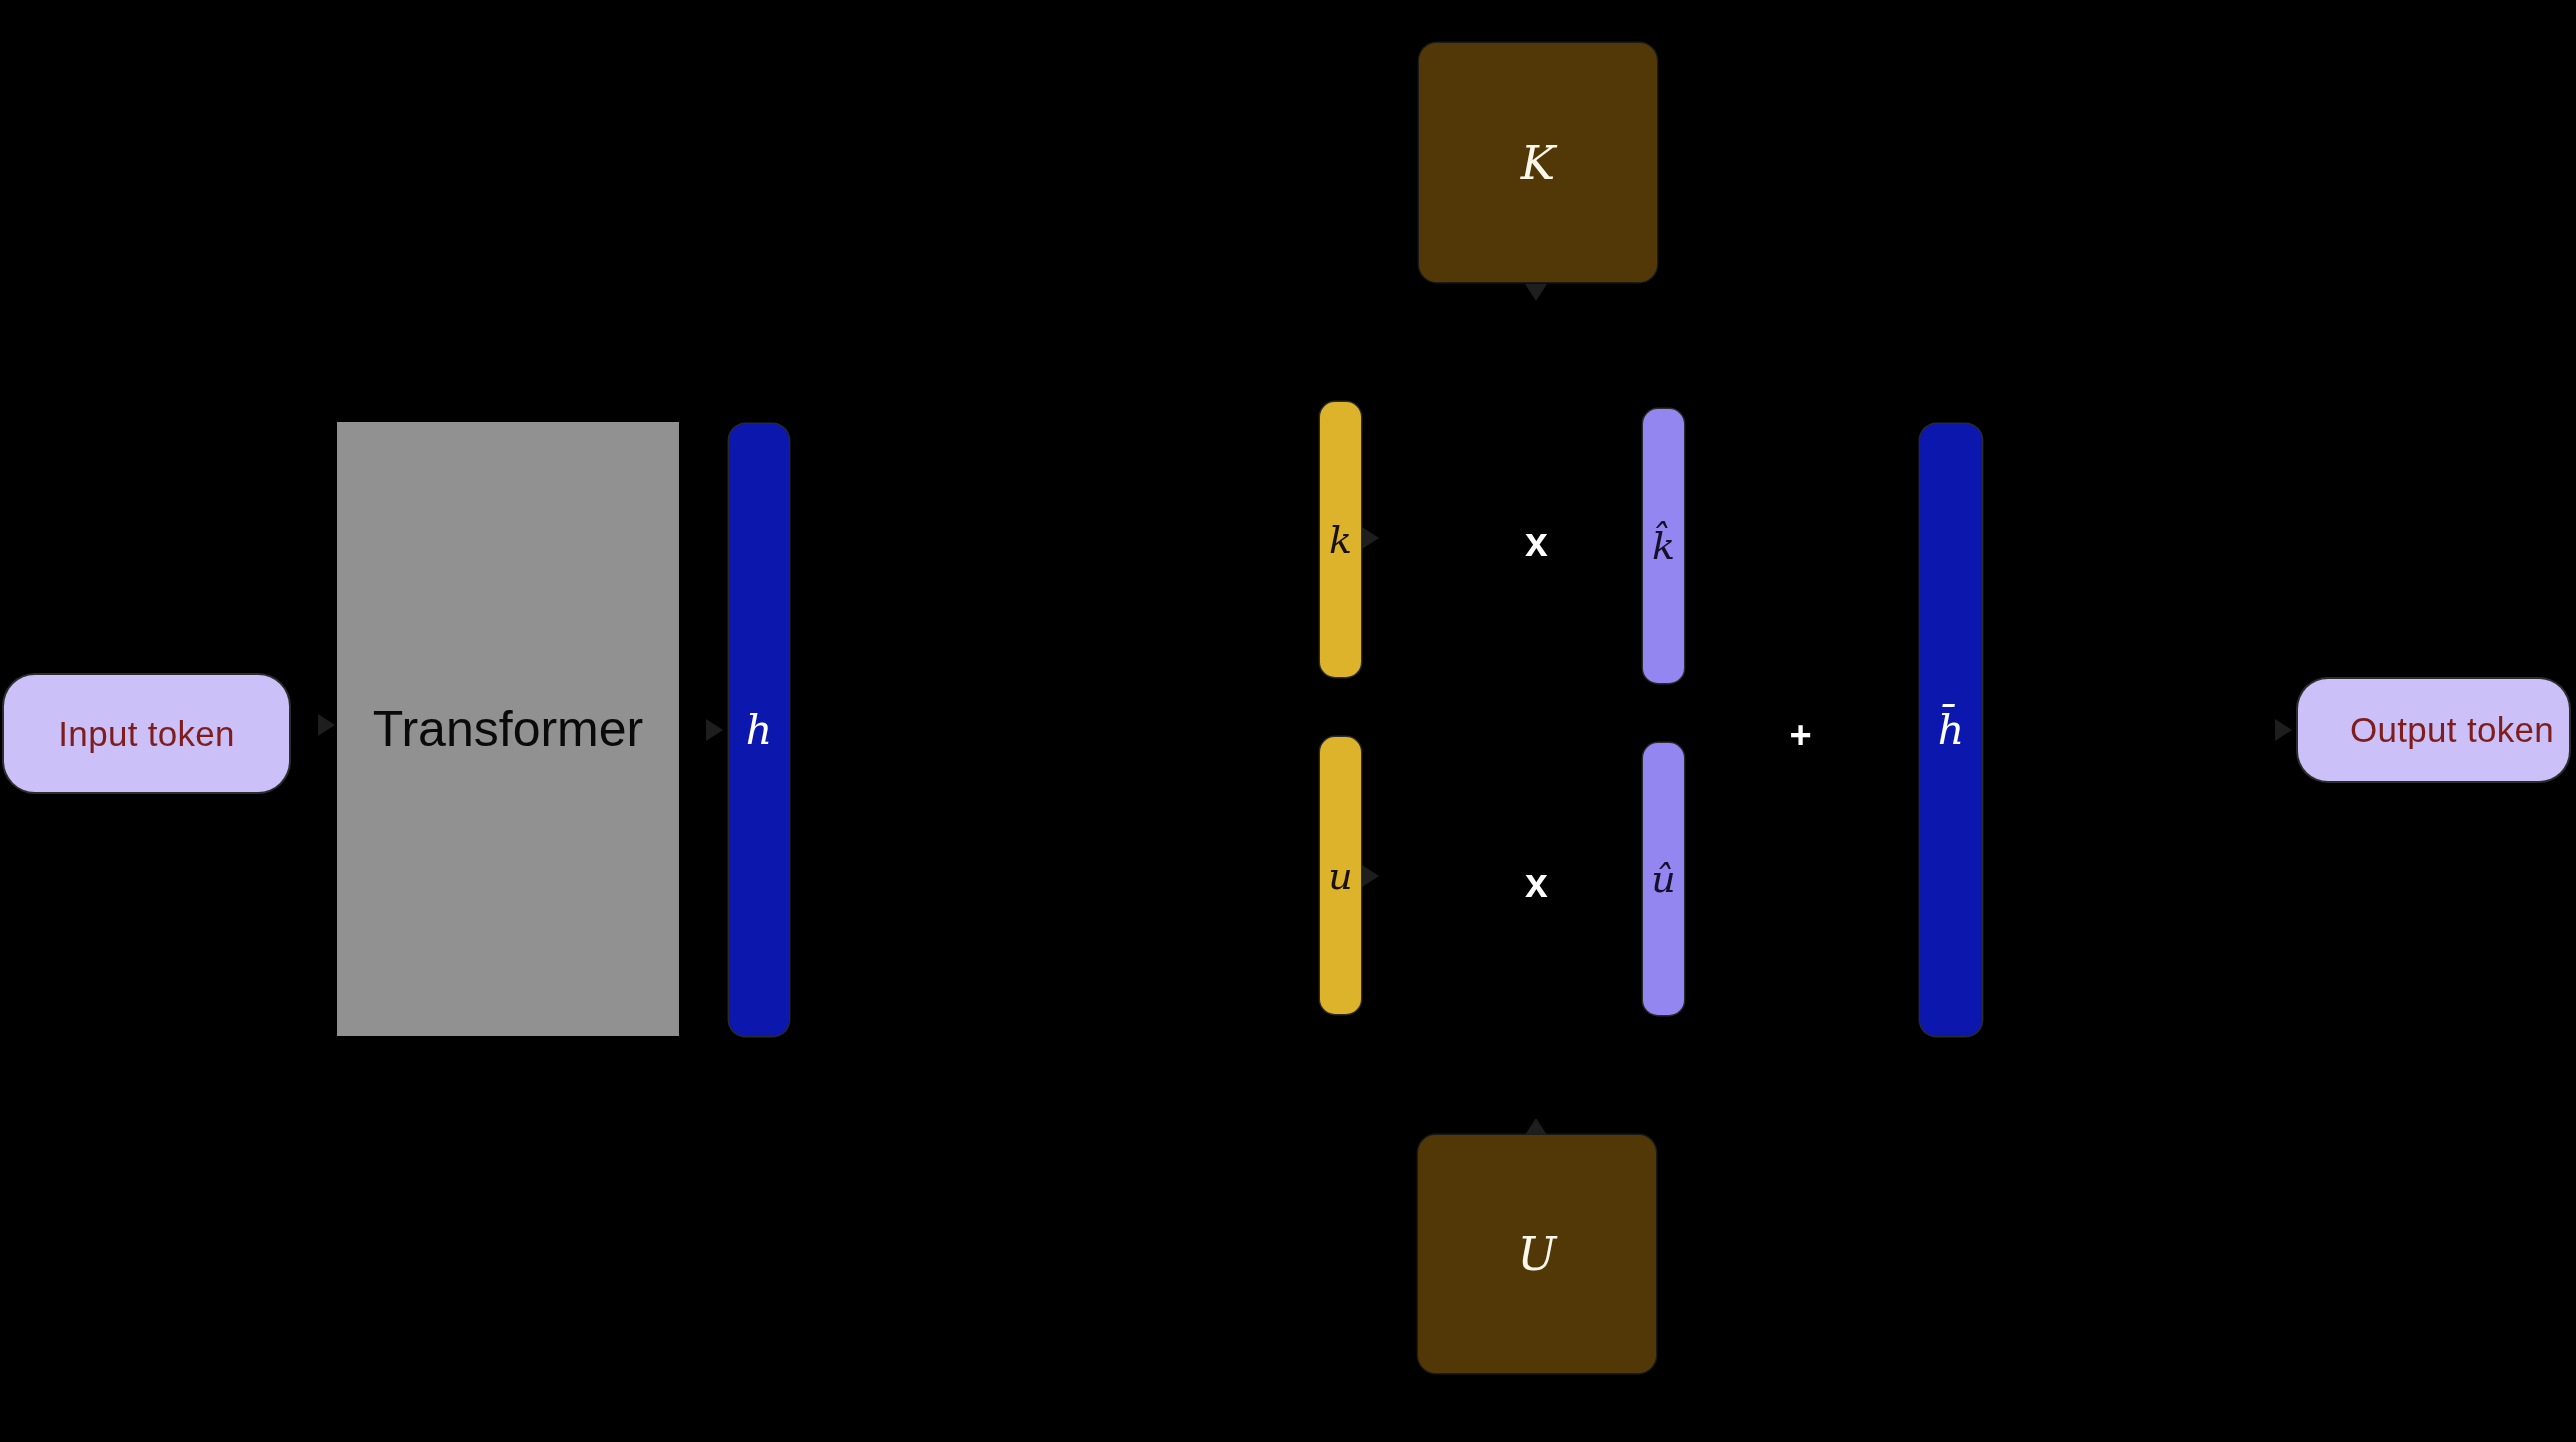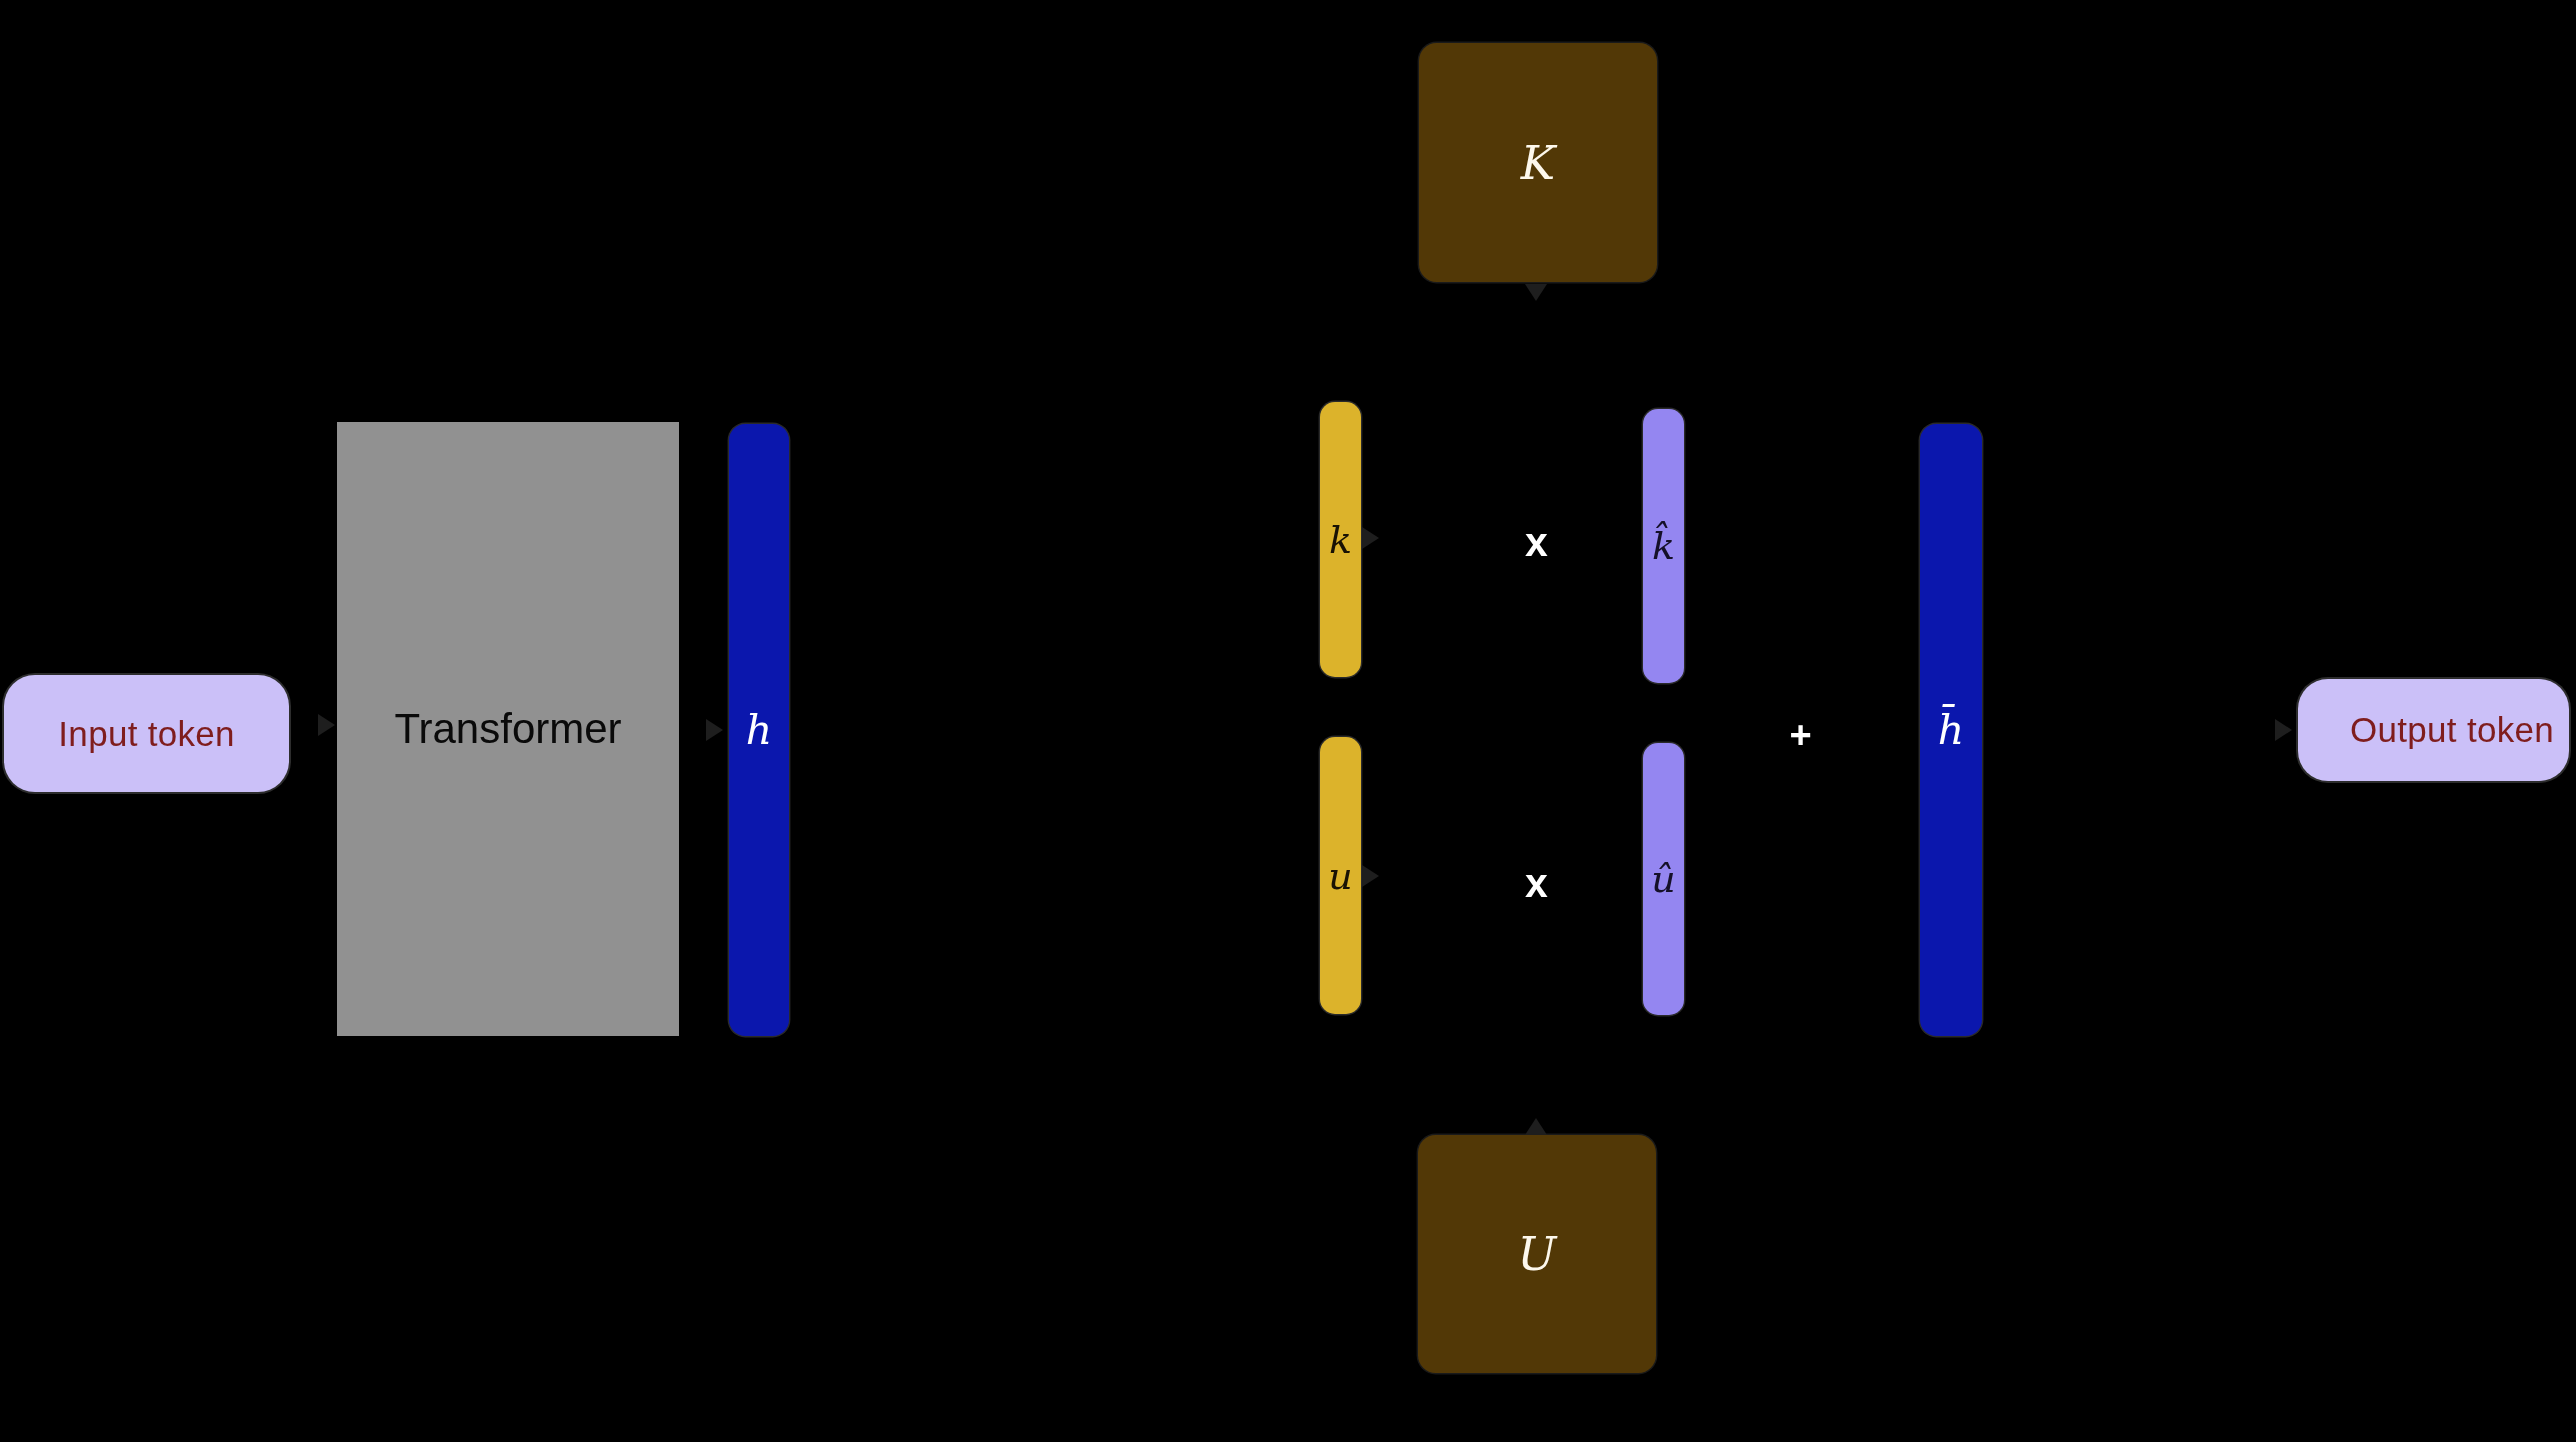--- a/index.html
+++ b/index.html
@@ -6,21 +6,21 @@
   .stage{
     position:relative;width:2576px;height:1442px;background:#000000;
     overflow:hidden;font-family:"Liberation Sans",sans-serif;
   }
   .node{position:absolute;display:flex;align-items:center;justify-content:center;box-sizing:border-box;}
   .token{
     background:#cbc0f8;border-radius:31px;color:#7f1d1d;
     font-size:35px;font-weight:500;letter-spacing:0.3px;
     box-shadow:0 0 0 2px rgba(150,150,150,0.30);
   }
-  .block{background:#919191;color:#0a0a0a;font-size:42px;font-weight:500;}
+  .block{background:#919191;color:#0a0a0a;font-size:50px;font-weight:500;}
   .vbar{box-shadow:0 0 0 1.4px rgba(150,150,150,0.28);}
   .vbar-blue{background:#0b17ad;border-radius:16.3px;color:#ffffff;}
   .vbar-gold{background:#dcb32b;border-radius:15px;color:#191204;}
   .vbar-purple{background:#9486f1;border-radius:15px;color:#151029;}
   .matrix{
     background:#523806;border-radius:17.7px;color:#fdf8ec;
     box-shadow:0 0 0 1.4px rgba(120,120,120,0.22);
   }
   .math{font-family:"DejaVu Serif","Liberation Serif",serif;font-style:italic;}
   .m-sm{font-size:38px;}

